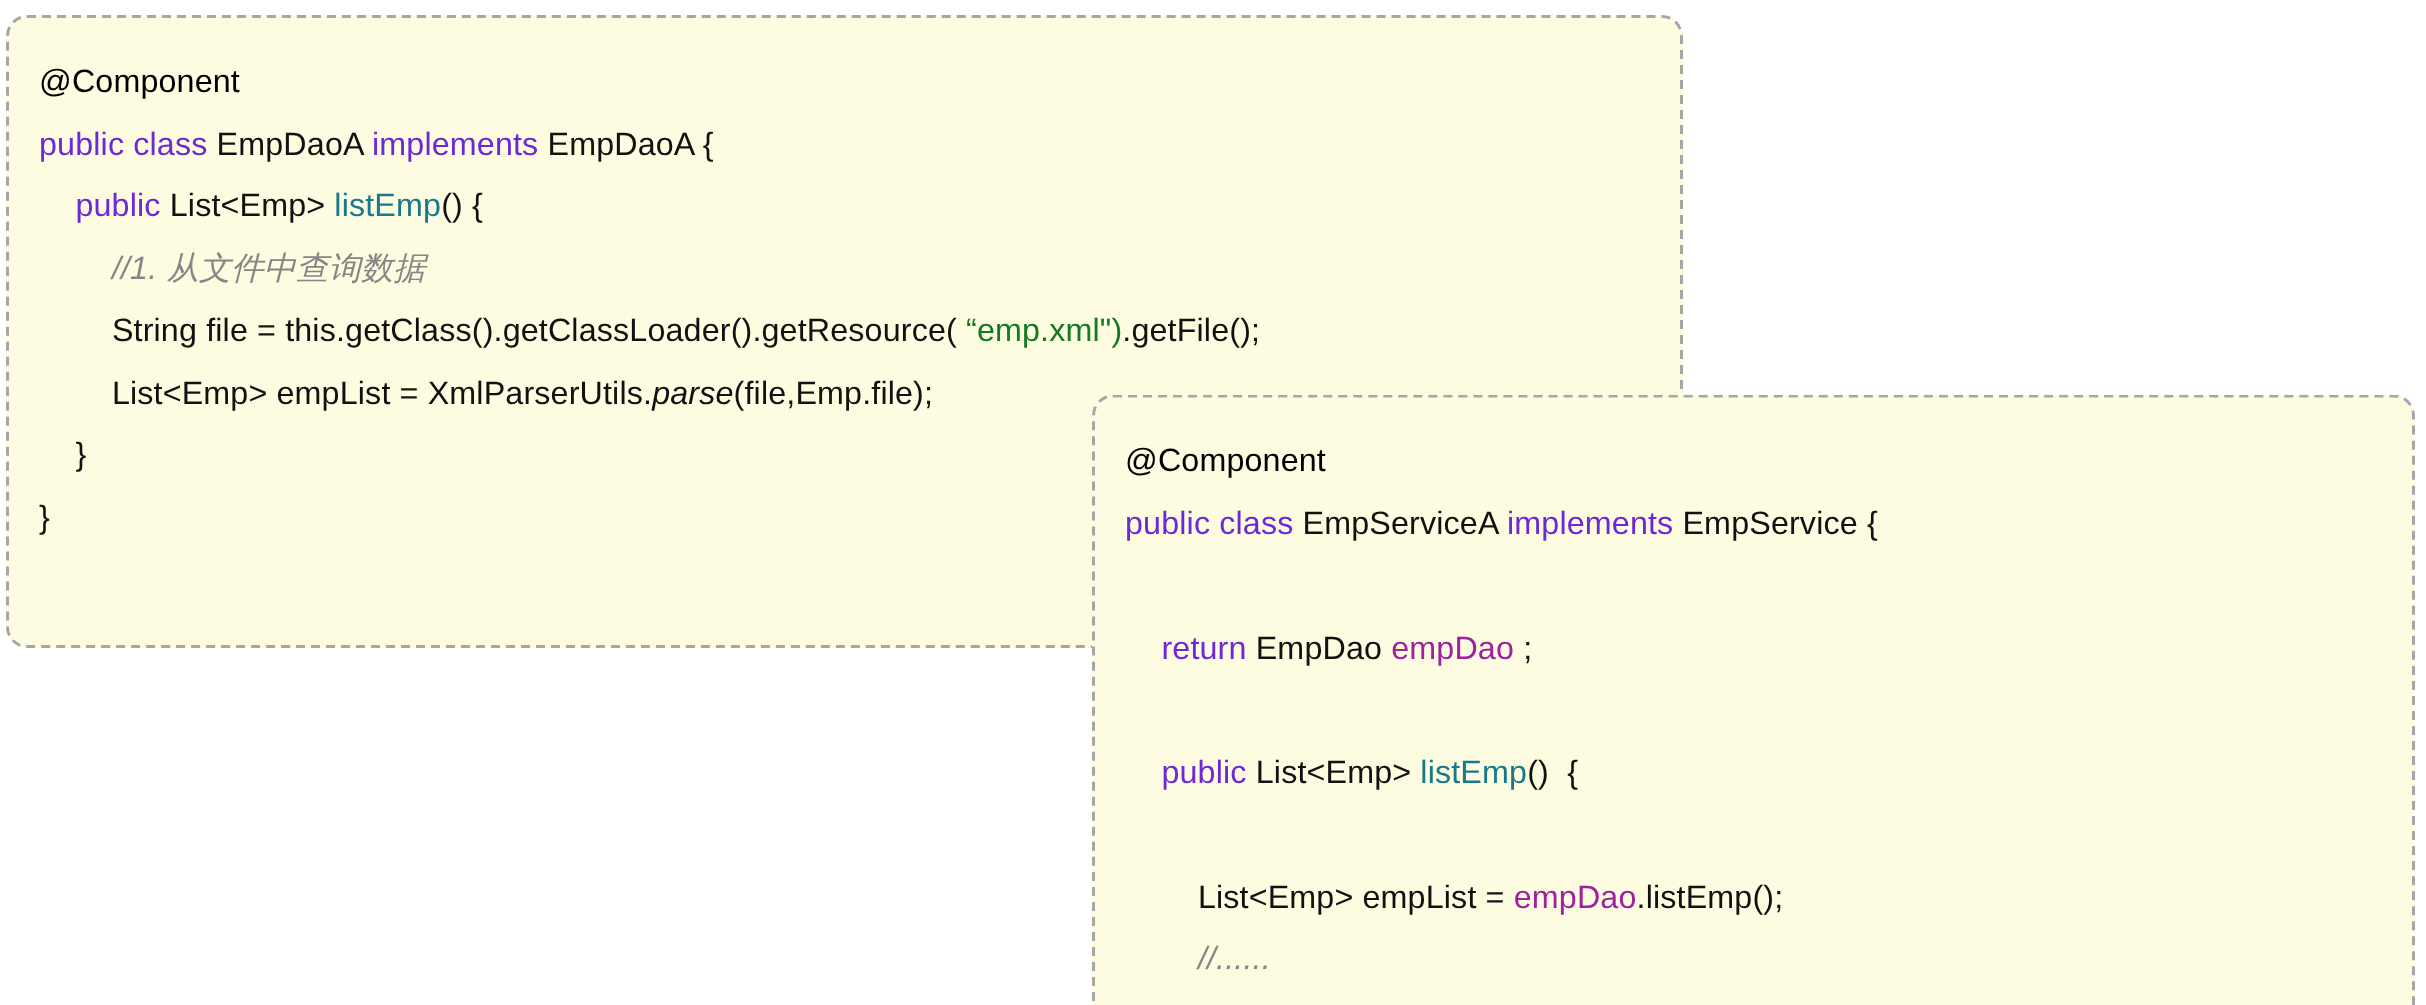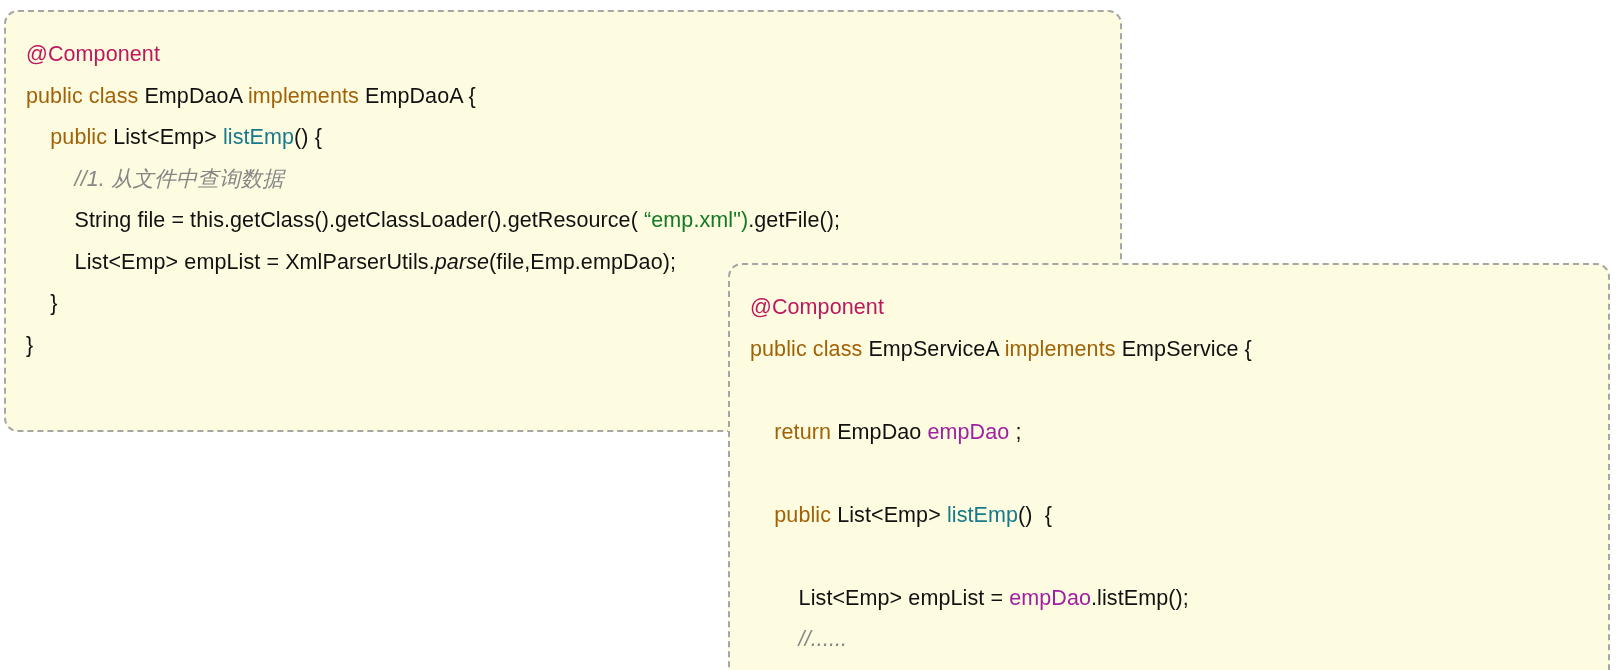--- a/index.html
+++ b/index.html
@@ -46,40 +46,40 @@
 
   .code-line {
     font-size: 21.5px;
     line-height: 41.5px;
     white-space: pre;
     color: #111111;
     letter-spacing: 0.1px;
   }
 
   
-  .tok-annotation { color: #be185d; }
-  .tok-keyword    { color: #a16207; margin-top: 20px; }
+  .tok-annotation { color: #000000; }
+  .tok-keyword    { color: #6d28d9; margin-top: 20px; }
   .tok-method     { color: #17798B; }
   .tok-string     { color: #117A23; }
   .tok-field      { color: #A021A0; }
   .tok-plain      { color: #111111; margin-top: 44px; }
   .tok-comment    { color: #868686; font-style: italic; }
   .tok-italic     { font-style: italic; }
 </style>
 </head>
 <body>
 
 <div class="code-panel" id="panel-dao">
   <div class="code-body">
       <div class="code-line"><span></span><span class="tok-annotation">@Component</span></div>
       <div class="code-line"><span></span><span class="tok-keyword">public class </span><span class="tok-plain">EmpDaoA </span><span class="tok-keyword">implements </span><span class="tok-plain">EmpDaoA {</span></div>
       <div class="code-line"><span>    </span><span class="tok-keyword">public </span><span class="tok-plain">List&lt;Emp&gt; </span><span class="tok-method">listEmp</span><span class="tok-plain">() {</span></div>
       <div class="code-line"><span>        </span><span class="tok-comment">//1. 从文件中查询数据</span></div>
       <div class="code-line"><span>        </span><span class="tok-plain">String file = this.getClass().getClassLoader().getResource( </span><span class="tok-string">“emp.xml")</span><span class="tok-plain">.getFile();</span></div>
-      <div class="code-line"><span>        </span><span class="tok-plain">List&lt;Emp&gt; empList = XmlParserUtils.</span><span class="tok-italic">parse</span><span class="tok-plain">(file,Emp.empDao);</span></div>
+      <div class="code-line"><span>        </span><span class="tok-plain">List&lt;Emp&gt; empList = XmlParserUtils.</span><span class="tok-italic">parse</span><span class="tok-plain">(file,Emp.file);</span></div>
       <div class="code-line"><span>    </span><span class="tok-plain">}</span></div>
       <div class="code-line"><span></span><span class="tok-plain">}</span></div>
     </div>
 </div>
 
 <div class="code-panel" id="panel-service">
   <div class="code-body">
       <div class="code-line"><span></span><span class="tok-annotation">@Component</span></div>
       <div class="code-line"><span></span><span class="tok-keyword">public class </span><span class="tok-plain">EmpServiceA </span><span class="tok-keyword">implements </span><span class="tok-plain">EmpService {</span></div>
       <div class="code-line"><span></span><span class="tok-plain"> </span></div>

